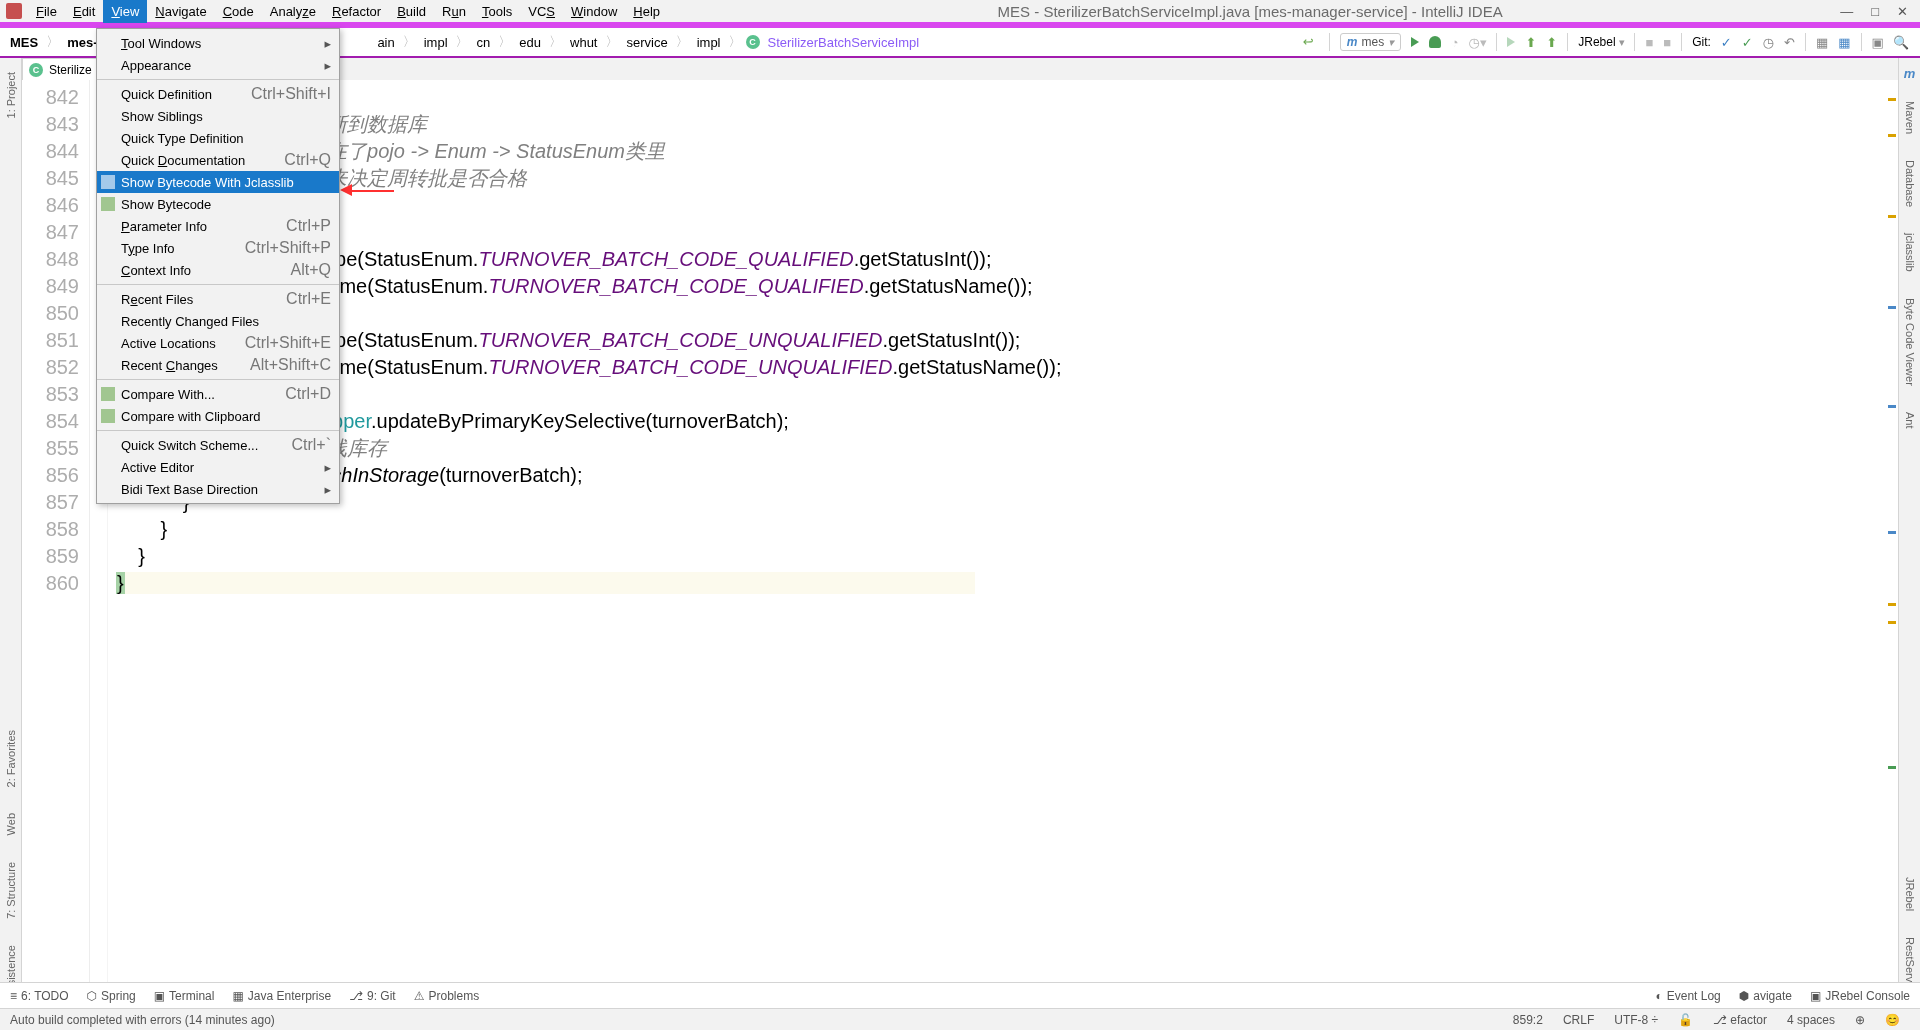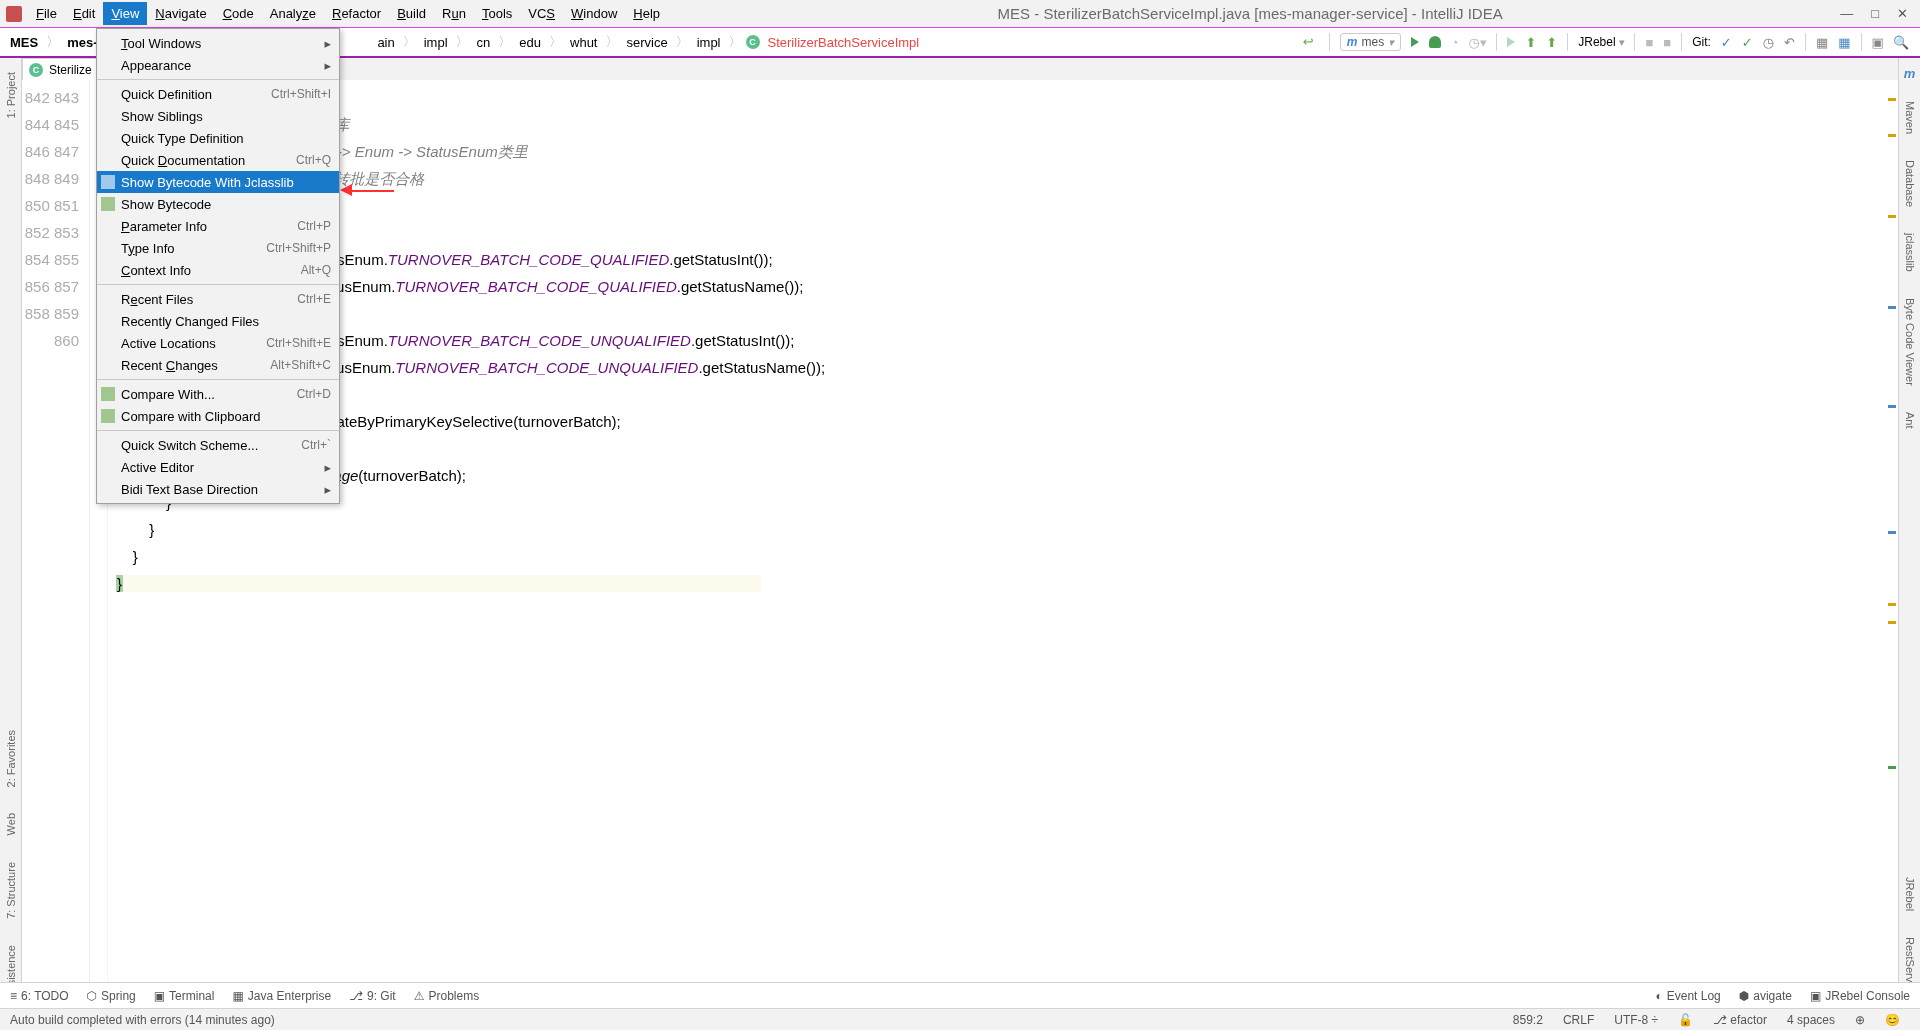--- a/index.html
+++ b/index.html
@@ -1,19 +1,19 @@
 <!DOCTYPE html>
 <html><head>
 <meta charset="utf-8">
 <style>
 * { margin:0; padding:0; box-sizing:border-box; font-family:"Segoe UI",Arial,sans-serif; }
 body { width:1920px; height:1030px; background:#fff; overflow:hidden; font-size:13px; color:#000; }
 
 
-.menubar { height:28px; display:flex; align-items:center; padding:0 4px; background:#f2f2f2; border-bottom:1px solid #d946ef; }
+.menubar { height:28px; display:flex; align-items:center; padding:0 4px; background:#f2f2f2; border-bottom:6px solid #d946ef; }
 .app-icon { width:16px; height:16px; background:#c64f4f; border-radius:2px; margin:0 6px 0 2px; }
 .menubar .mitem { padding:4px 8px; cursor:default; }
 .menubar .mitem.active { background:#1979ca; color:#fff; }
 .menubar .title { flex:1; text-align:center; color:#6b6b6b; font-size:15px; }
 .winbtns { display:flex; gap:18px; padding:0 8px; color:#555; }
 .winbtns span { font-size:13px; }
 
 
 .navrow { height:30px; display:flex; align-items:center; background:#fff; border-bottom:2px solid #a21caf; }
 .crumbs { display:flex; align-items:center; gap:2px; padding-left:6px; flex:1; overflow:hidden; }
@@ -36,21 +36,21 @@
 .leftstrip, .rightstrip { position:absolute; top:58px; bottom:22px; width:22px; display:flex; flex-direction:column; align-items:center; gap:14px; padding-top:8px; background:#f2f2f2; border-right:1px solid #d4d4d4; }
 .rightstrip { right:0; border-right:none; border-left:1px solid #d4d4d4;}
 .vlabel { writing-mode:vertical-rl; transform:rotate(180deg); font-size:11px; color:#666; cursor:default; margin:6px 0;}
 .rightstrip .vlabel{transform:none;}
 
 
 .tabs { position:absolute; left:22px; top:58px; right:22px; height:22px; display:flex; background:#f2f2f2; }
 .tab { display:flex; align-items:center; gap:4px; padding:2px 6px; background:#fff; border:1px solid #d4d4d4; border-bottom:none; font-size:12px; }
 
 
-.editor { position:absolute; left:22px; right:22px; top:80px; bottom:48px; background:#fff; display:flex; font-family:"JetBrains Mono",Consolas,monospace; font-size:15px; }
+.editor { position:absolute; left:22px; right:22px; top:80px; bottom:48px; background:#fff; display:flex; font-family:"JetBrains Mono",Consolas,monospace; font-size:20px; }
 .gutter { width:68px; background:#fff; color:#adadad; text-align:right; padding:4px 10px 0 0; border-right:1px solid #ededed; line-height:27px;}
 .foldstrip { width:18px; border-right:1px solid #f4f4f4; position:relative;}
 .code { flex:1; padding:4px 0 0 8px; line-height:27px; white-space:pre; overflow:hidden;}
 .comment { color:#808080; font-style:italic;}
 .teal { color:#20999d;}
 .normal{color:#000;}
 .purple { color:#660e7a; font-style:italic;}
 .hl-close{background:#a6d2a6; padding:0 1px;}
 .line-caret{background:#fcfaed;}
 .errstrip{position:absolute; right:22px; top:80px; bottom:48px; width:14px; }
@@ -66,21 +66,21 @@
 
 
 .status { position:absolute; left:0; right:0; bottom:0; height:22px; display:flex; align-items:center; padding:0 10px; background:#f2f2f2; border-top:1px solid #d4d4d4; font-size:12px; color:#555;}
 .status .spacer{flex:1;}
 .status .cell{margin:0 10px;}
 
 
 .dropdown { position:absolute; left:96px; top:28px; width:244px; background:#f2f2f2; border:1px solid #a0a0a0; box-shadow:2px 2px 6px rgba(0,0,0,.25); padding:3px 0; z-index:100;}
 .drow { display:flex; align-items:center; height:22px; padding:0 8px 0 24px; font-size:13px; position:relative;}
 .drow.sel { background:#1979ca; color:#fff;}
-.drow .sc{ margin-left:auto; color:#777; font-size:12px;}
+.drow .sc{ margin-left:auto; color:#777; font-size:16px;}
 .drow .sub{ margin-left:auto; color:#555;}
 .drow .ricon{position:absolute;left:4px;width:14px;height:14px;}
 .dsep{height:1px;background:#c8c8c8;margin:3px 0;}
 
 
 .arrow{position:absolute; left:340px; top:182px; width:54px; height:18px; pointer-events:none;}
 .arrow-line{position:absolute; top:8px; right:0; width:46px; height:2px; background:#ff3030;}
 .arrow-head{position:absolute; left:0; top:2px; width:0;height:0;border-right:12px solid #ff3030;border-top:6px solid transparent;border-bottom:6px solid transparent;}
 
 u{text-decoration:underline;}
@@ -125,21 +125,21 @@
       <span class="crumb-sep">〉</span>
     <span class="crumb">edu</span>
       <span class="crumb-sep">〉</span>
     <span class="crumb">whut</span>
       <span class="crumb-sep">〉</span>
     <span class="crumb">service</span>
       <span class="crumb-sep">〉</span>
     <span class="crumb">impl</span>
       <span class="crumb-sep">〉</span>
     <span class="file-icon">C</span>
-    <span class="crumb" style="color:#ef4444">SterilizerBatchServiceImpl</span>
+    <span class="crumb" style="color:#8b5cf6">SterilizerBatchServiceImpl</span>
   </div>
   <div class="tool-icons">
     <span class="tico" style="color:#6aa84f">↩</span>
     <span class="divider"></span>
     <span class="run-sel">
         <span style="color:#4a88c7;font-weight:700;font-style:italic">m</span> 
         <b>mes</b> 
         <span class="sep-arrow">▾</span>
       </span>
     <span class="tri-play"></span>

